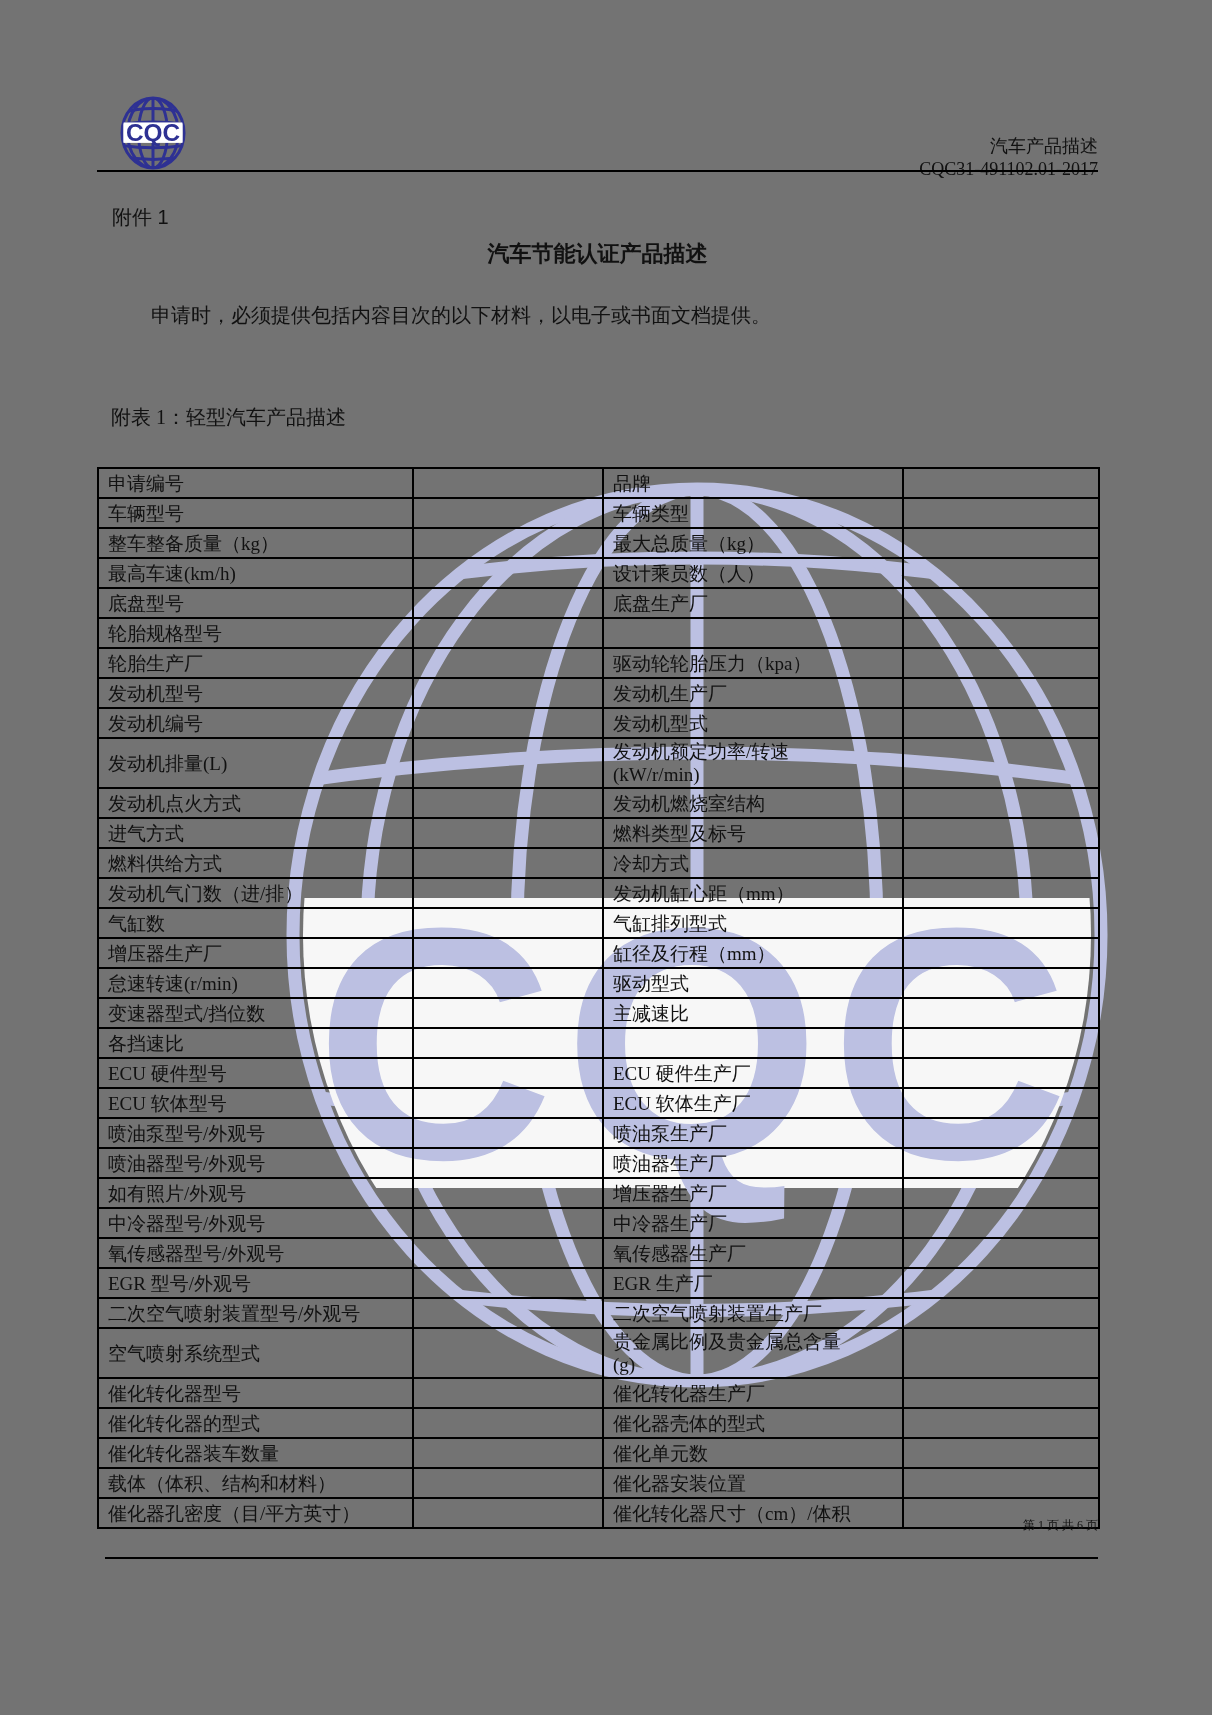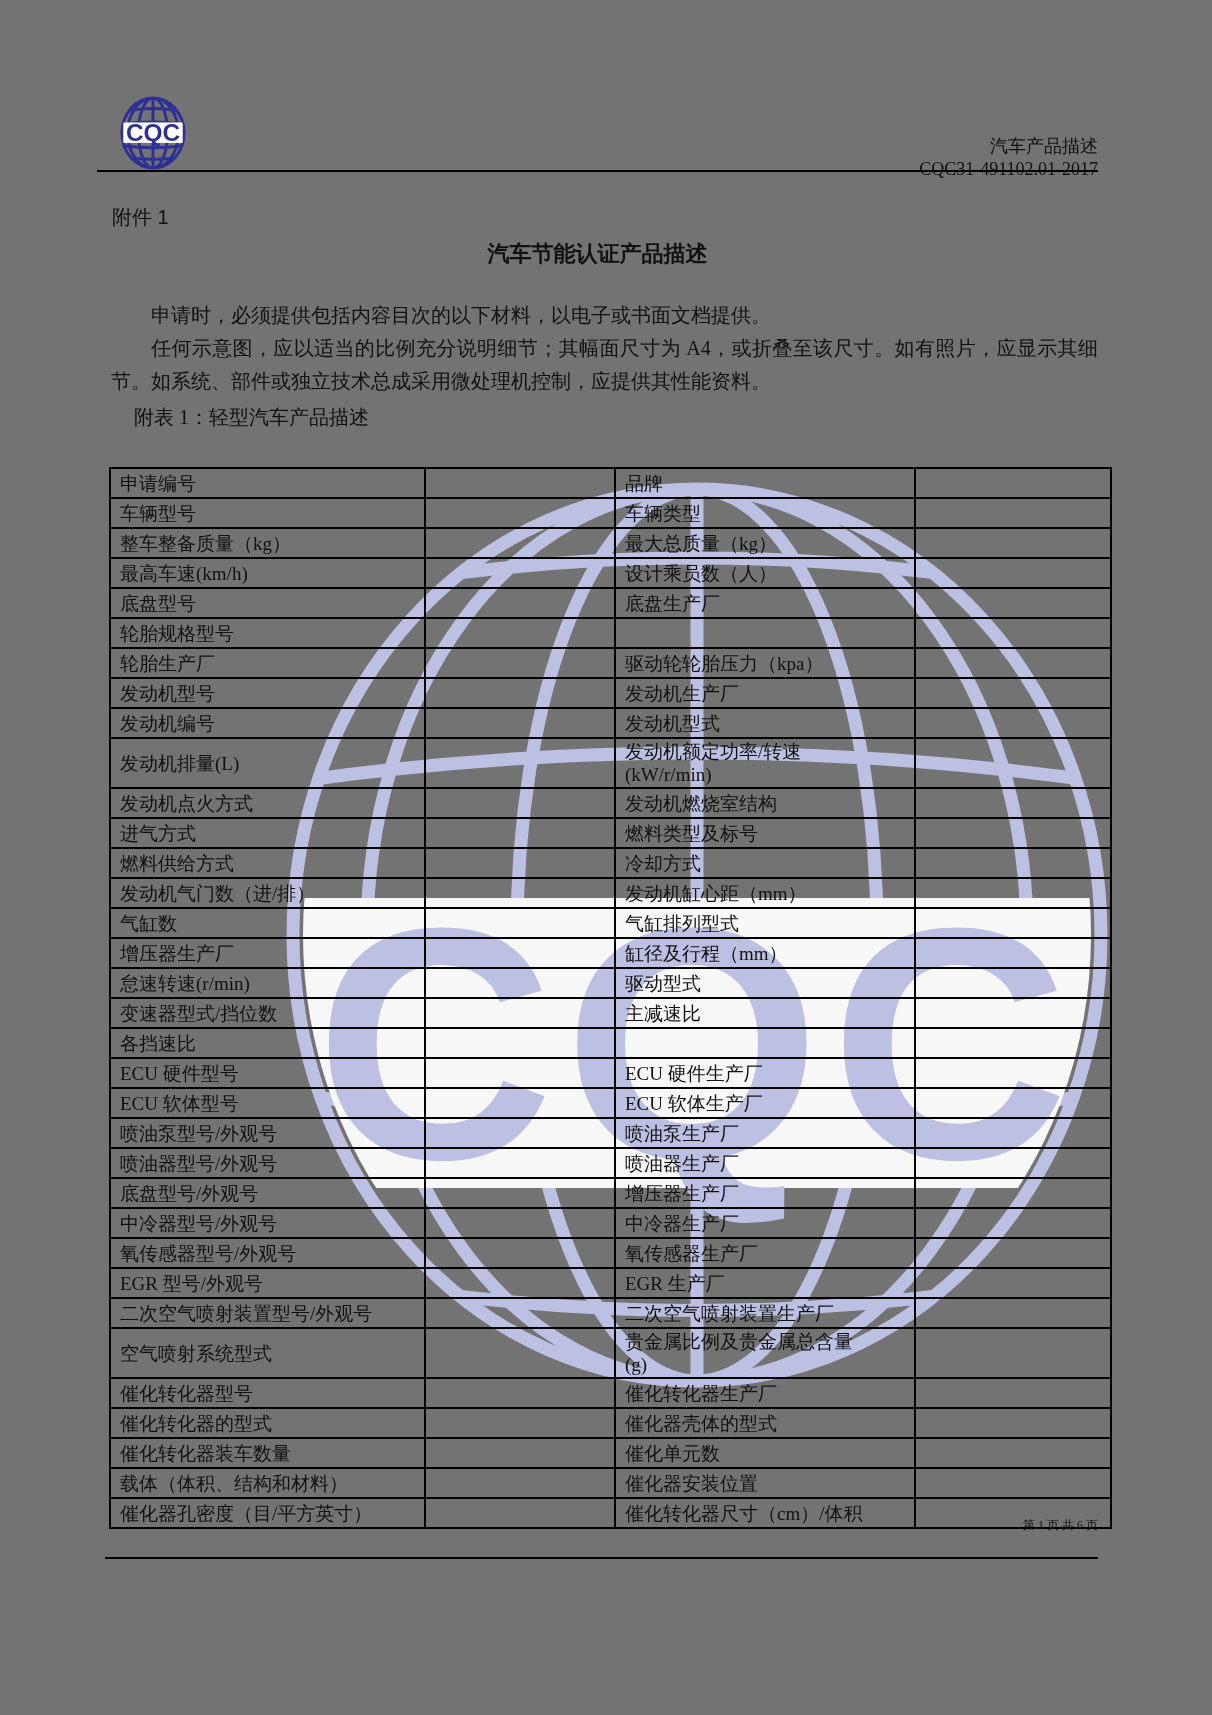--- a/index.html
+++ b/index.html
@@ -34,29 +34,29 @@
     text-align:center;
     font-family:"Liberation Sans","DejaVu Sans",sans-serif;
     font-weight:bold;font-size:22px;
   }
   .paragraphs{
     left:111px;top:299px;width:987px;z-index:2;
     font-size:20px;line-height:33px;text-align:justify;
   }
   .paragraphs p{margin:0;text-indent:2em;}
   .table-caption{
-    left:111px;top:404px;z-index:2;font-size:20px;margin-left:23px;
+    left:111px;top:404px;z-index:2;font-size:20px;
   }
   
   .product-table{
     left:97px;top:467px;z-index:2;
   }
   table{
     border-collapse:collapse;table-layout:fixed;
-    width:1001px;background:transparent;margin-left:12px;
+    width:1001px;background:transparent;
   }
   td{
     border:2px solid #000;
     font-size:19px;line-height:23px;
     padding:1px 6px 1px 9px;
     vertical-align:middle;
     white-space:pre-line;
     overflow:hidden;
   }
   tr{height:30px;}
@@ -108,21 +108,20 @@
   </div>
 
   <div class="abs header-rule"></div>
 
   <div class="abs attachment">附件 1</div>
 
   <div class="abs doc-title">汽车节能认证产品描述</div>
 
   <div class="abs paragraphs">
     <p>申请时，必须提供包括内容目次的以下材料，以电子或书面文档提供。</p>
-    <p>任何示意图，应以适当的比例充分说明细节；其幅面尺寸为 A4，或折叠至该尺寸。如有照片，应显示其细节。如系统、部件或独立技术总成采用微处理机控制，应提供其性能资料。</p>
   </div>
 
   <div class="abs table-caption">附表 1：轻型汽车产品描述</div>
 
   <div class="abs watermark">
     <svg width="830" height="915" viewBox="0 0 830 915" xmlns="http://www.w3.org/2000/svg">
       <defs>
         <clipPath id="wclip">
             <ellipse cx="415" cy="457" rx="404" ry="446"></ellipse>
           </clipPath>
@@ -289,21 +288,21 @@
             <td>喷油泵生产厂</td>
             <td></td>
           </tr>
           <tr>
             <td>喷油器型号/外观号</td>
             <td></td>
             <td>喷油器生产厂</td>
             <td></td>
           </tr>
           <tr>
-            <td>底盘型号/外观号</td>
+            <td>如有照片/外观号</td>
             <td></td>
             <td>增压器生产厂</td>
             <td></td>
           </tr>
           <tr>
             <td>中冷器型号/外观号</td>
             <td></td>
             <td>中冷器生产厂</td>
             <td></td>
           </tr>

